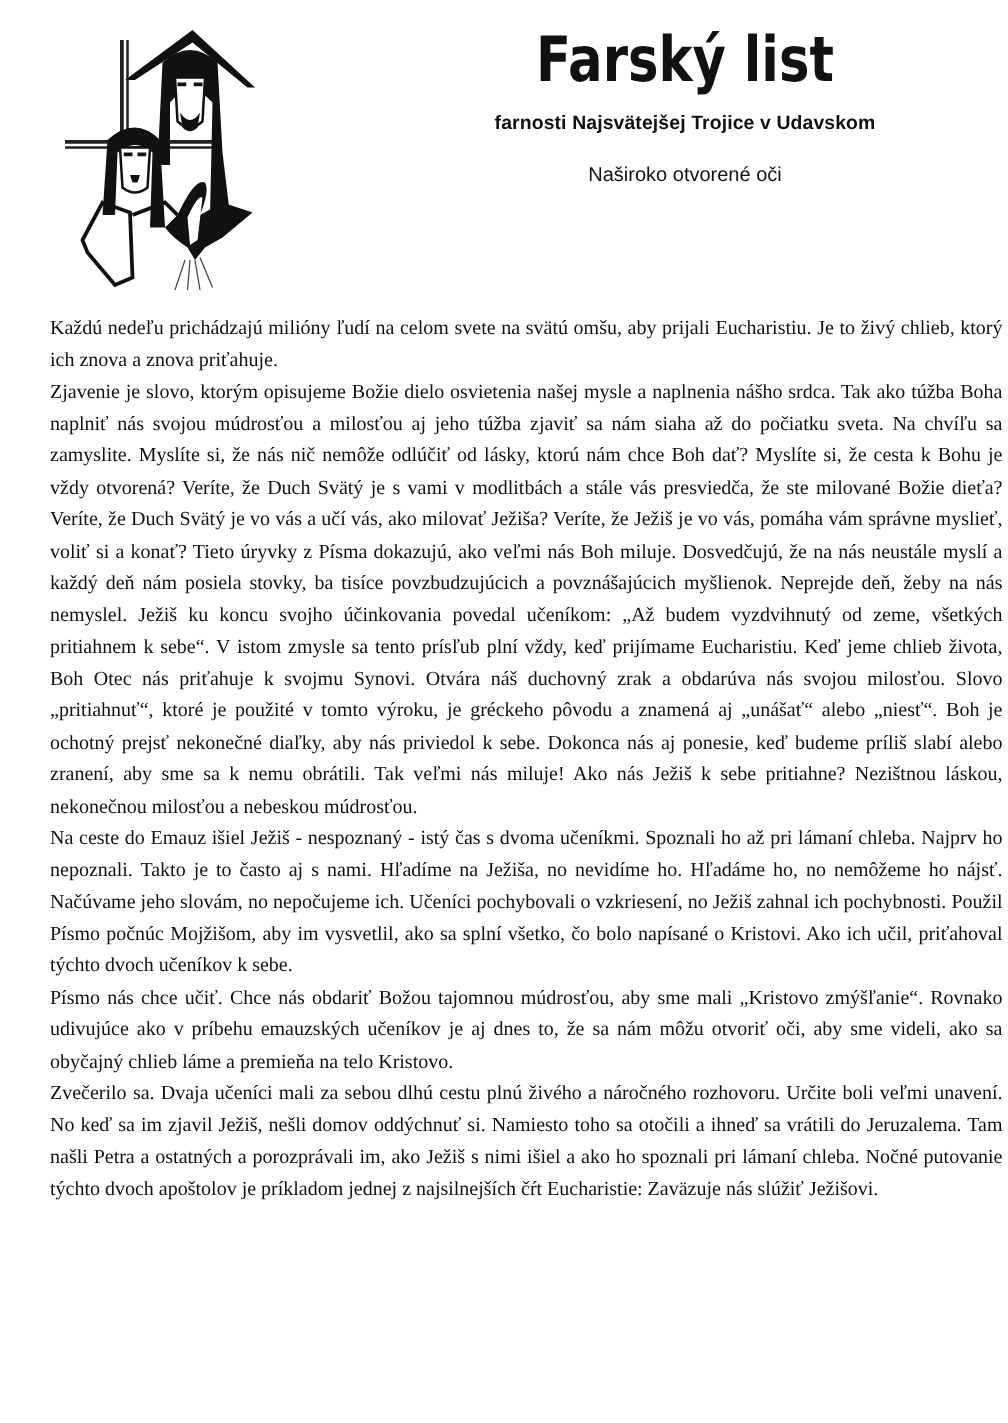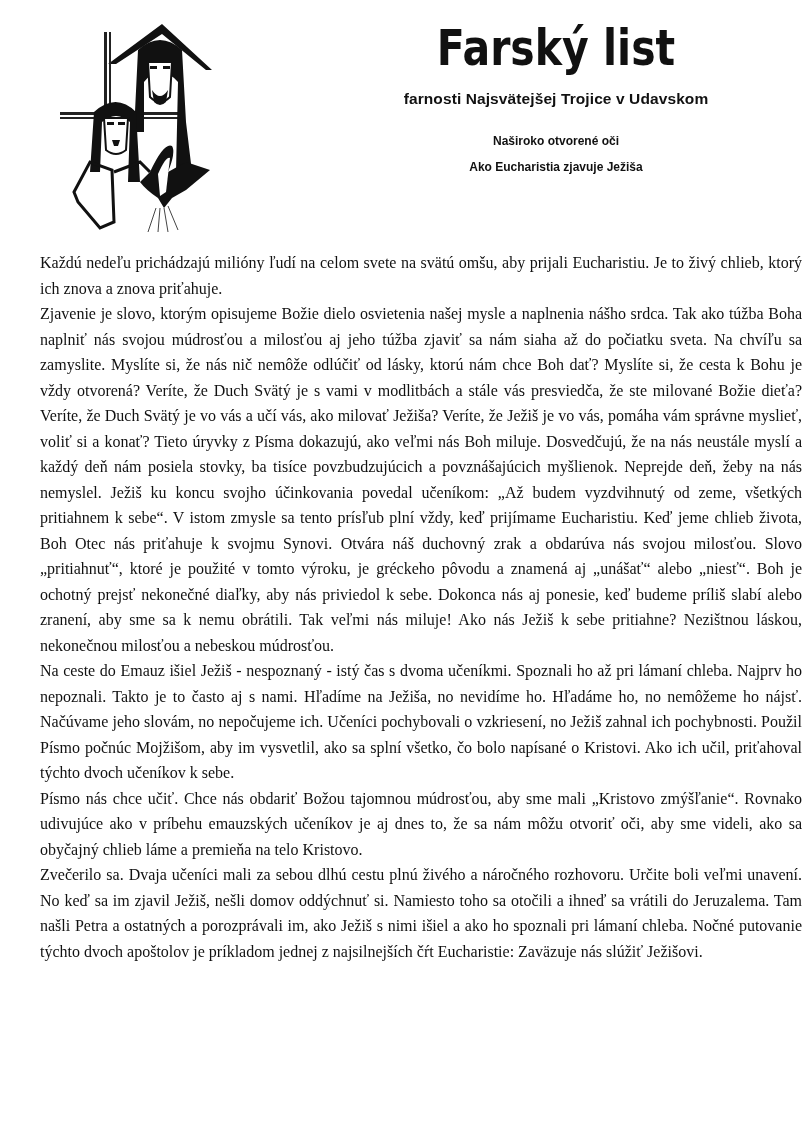--- a/index.html
+++ b/index.html
@@ -1,33 +1,33 @@
 <!DOCTYPE html>
 <html><head>
 <meta charset="utf-8">
 <style>
   html, body { margin: 0; padding: 0; background: #ffffff; }
   body {
     width: 806px; height: 1138px; overflow: hidden; position: relative;
     color: #111111;
   }
-  .header { position: absolute; left: 16px; top: 0; width: 791px; height: 250px; }
+  .header { position: absolute; left: 8px; top: 0; width: 791px; height: 250px; }
   .illustration { position: absolute; left: 44px; top: 22px; width: 160px; height: 210px; }
   .title-block {
     position: absolute; left: 320px; top: 18px; width: 440px; text-align: center;
     font-family: "Liberation Sans", sans-serif;
   }
   .title {
     font-family: "DejaVu Sans", sans-serif; font-weight: bold; font-size: 50px;
     letter-spacing: 0px; line-height: 60px; margin: 0; color: #111;
     transform: scaleX(0.82); transform-origin: center;
   }
   .subtitle { font-size: 15.5px; font-weight: bold; margin-top: 12px; letter-spacing: 0.1px; }
   .date { font-size: 19px; font-weight: bold; margin-top: 22px; }
-  .headline { font-size: 12px; font-weight: bold; margin-top: 20px; line-height: 26px; }
+  .headline { font-size: 16px; font-weight: normal; margin-top: 20px; line-height: 26px; }
   .body-text {
     position: absolute; left: 24px; top: 250px; width: 762px;
     font-family: "Liberation Serif", serif; font-size: 16px; line-height: 25.5px;
     text-align: justify; color: #111; margin-left: 16px;
   }
   .body-text p { margin: 0; }
 </style>
 </head>
 <body>
 
@@ -62,21 +62,20 @@
       <path d="M98 152 Q106 134 110 136 L106 170 L100 174 Z" fill="#fff"></path>
 
       <path d="M96 186 L88 210 M100 186 L98 210 M104 186 L108 210 M108 184 L118 208" stroke="#444" stroke-width="1"></path>
     </svg>
   </div>
   <div class="title-block">
     <h1 class="title">Farský list</h1>
     <div class="subtitle">farnosti Najsvätejšej Trojice v Udavskom</div>
     <div class="headline">
       <div>Naširoko otvorené oči</div>
-      <div>Ako Eucharistia zjavuje Ježiša</div>
     </div>
   </div>
 </div>
 
 <div class="body-text">
   <p>Každú nedeľu prichádzajú milióny ľudí na celom svete na svätú omšu, aby prijali Eucharistiu. Je to živý chlieb, ktorý ich znova a znova priťahuje.</p>
   <p>Zjavenie je slovo, ktorým opisujeme Božie dielo osvietenia našej mysle a naplnenia nášho srdca. Tak ako túžba Boha naplniť nás svojou múdrosťou a milosťou aj jeho túžba zjaviť sa nám siaha až do počiatku sveta. Na chvíľu sa zamyslite. Myslíte si, že nás nič nemôže odlúčiť od lásky, ktorú nám chce Boh dať? Myslíte si, že cesta k Bohu je vždy otvorená? Veríte, že Duch Svätý je s vami v modlitbách a stále vás presviedča, že ste milované Božie dieťa? Veríte, že Duch Svätý je vo vás a učí vás, ako milovať Ježiša? Veríte, že Ježiš je vo vás, pomáha vám správne myslieť, voliť si a konať? Tieto úryvky z Písma dokazujú, ako veľmi nás Boh miluje. Dosvedčujú, že na nás neustále myslí a každý deň nám posiela stovky, ba tisíce povzbudzujúcich a povznášajúcich myšlienok. Neprejde deň, žeby na nás nemyslel. Ježiš ku koncu svojho účinkovania povedal učeníkom: „Až budem vyzdvihnutý od zeme, všetkých pritiahnem k sebe“. V istom zmysle sa tento prísľub plní vždy, keď prijímame Eucharistiu. Keď jeme chlieb života, Boh Otec nás priťahuje k svojmu Synovi. Otvára náš duchovný zrak a obdarúva nás svojou milosťou. Slovo „pritiahnuť“, ktoré je použité v tomto výroku, je gréckeho pôvodu a znamená aj „unášať“ alebo „niesť“. Boh je ochotný prejsť nekonečné diaľky, aby nás priviedol k sebe. Dokonca nás aj ponesie, keď budeme príliš slabí alebo zranení, aby sme sa k nemu obrátili. Tak veľmi nás miluje! Ako nás Ježiš k sebe pritiahne? Nezištnou láskou, nekonečnou milosťou a nebeskou múdrosťou.</p>
   <p>Na ceste do Emauz išiel Ježiš - nespoznaný - istý čas s dvoma učeníkmi. Spoznali ho až pri lámaní chleba. Najprv ho nepoznali. Takto je to často aj s nami. Hľadíme na Ježiša, no nevidíme ho. Hľadáme ho, no nemôžeme ho nájsť. Načúvame jeho slovám, no nepočujeme ich. Učeníci pochybovali o vzkriesení, no Ježiš zahnal ich pochybnosti. Použil Písmo počnúc Mojžišom, aby im vysvetlil, ako sa splní všetko, čo bolo napísané o Kristovi. Ako ich učil, priťahoval týchto dvoch učeníkov k sebe.</p>
   <p>Písmo nás chce učiť. Chce nás obdariť Božou tajomnou múdrosťou, aby sme mali „Kristovo zmýšľanie“. Rovnako udivujúce ako v príbehu emauzských učeníkov je aj dnes to, že sa nám môžu otvoriť oči, aby sme videli, ako sa obyčajný chlieb láme a premieňa na telo Kristovo.</p>
   <p>Zvečerilo sa. Dvaja učeníci mali za sebou dlhú cestu plnú živého a náročného rozhovoru. Určite boli veľmi unavení. No keď sa im zjavil Ježiš, nešli domov oddýchnuť si. Namiesto toho sa otočili a ihneď sa vrátili do Jeruzalema. Tam našli Petra a ostatných a porozprávali im, ako Ježiš s nimi išiel a ako ho spoznali pri lámaní chleba. Nočné putovanie týchto dvoch apoštolov je príkladom jednej z najsilnejších čŕt Eucharistie: Zaväzuje nás slúžiť Ježišovi.</p>

